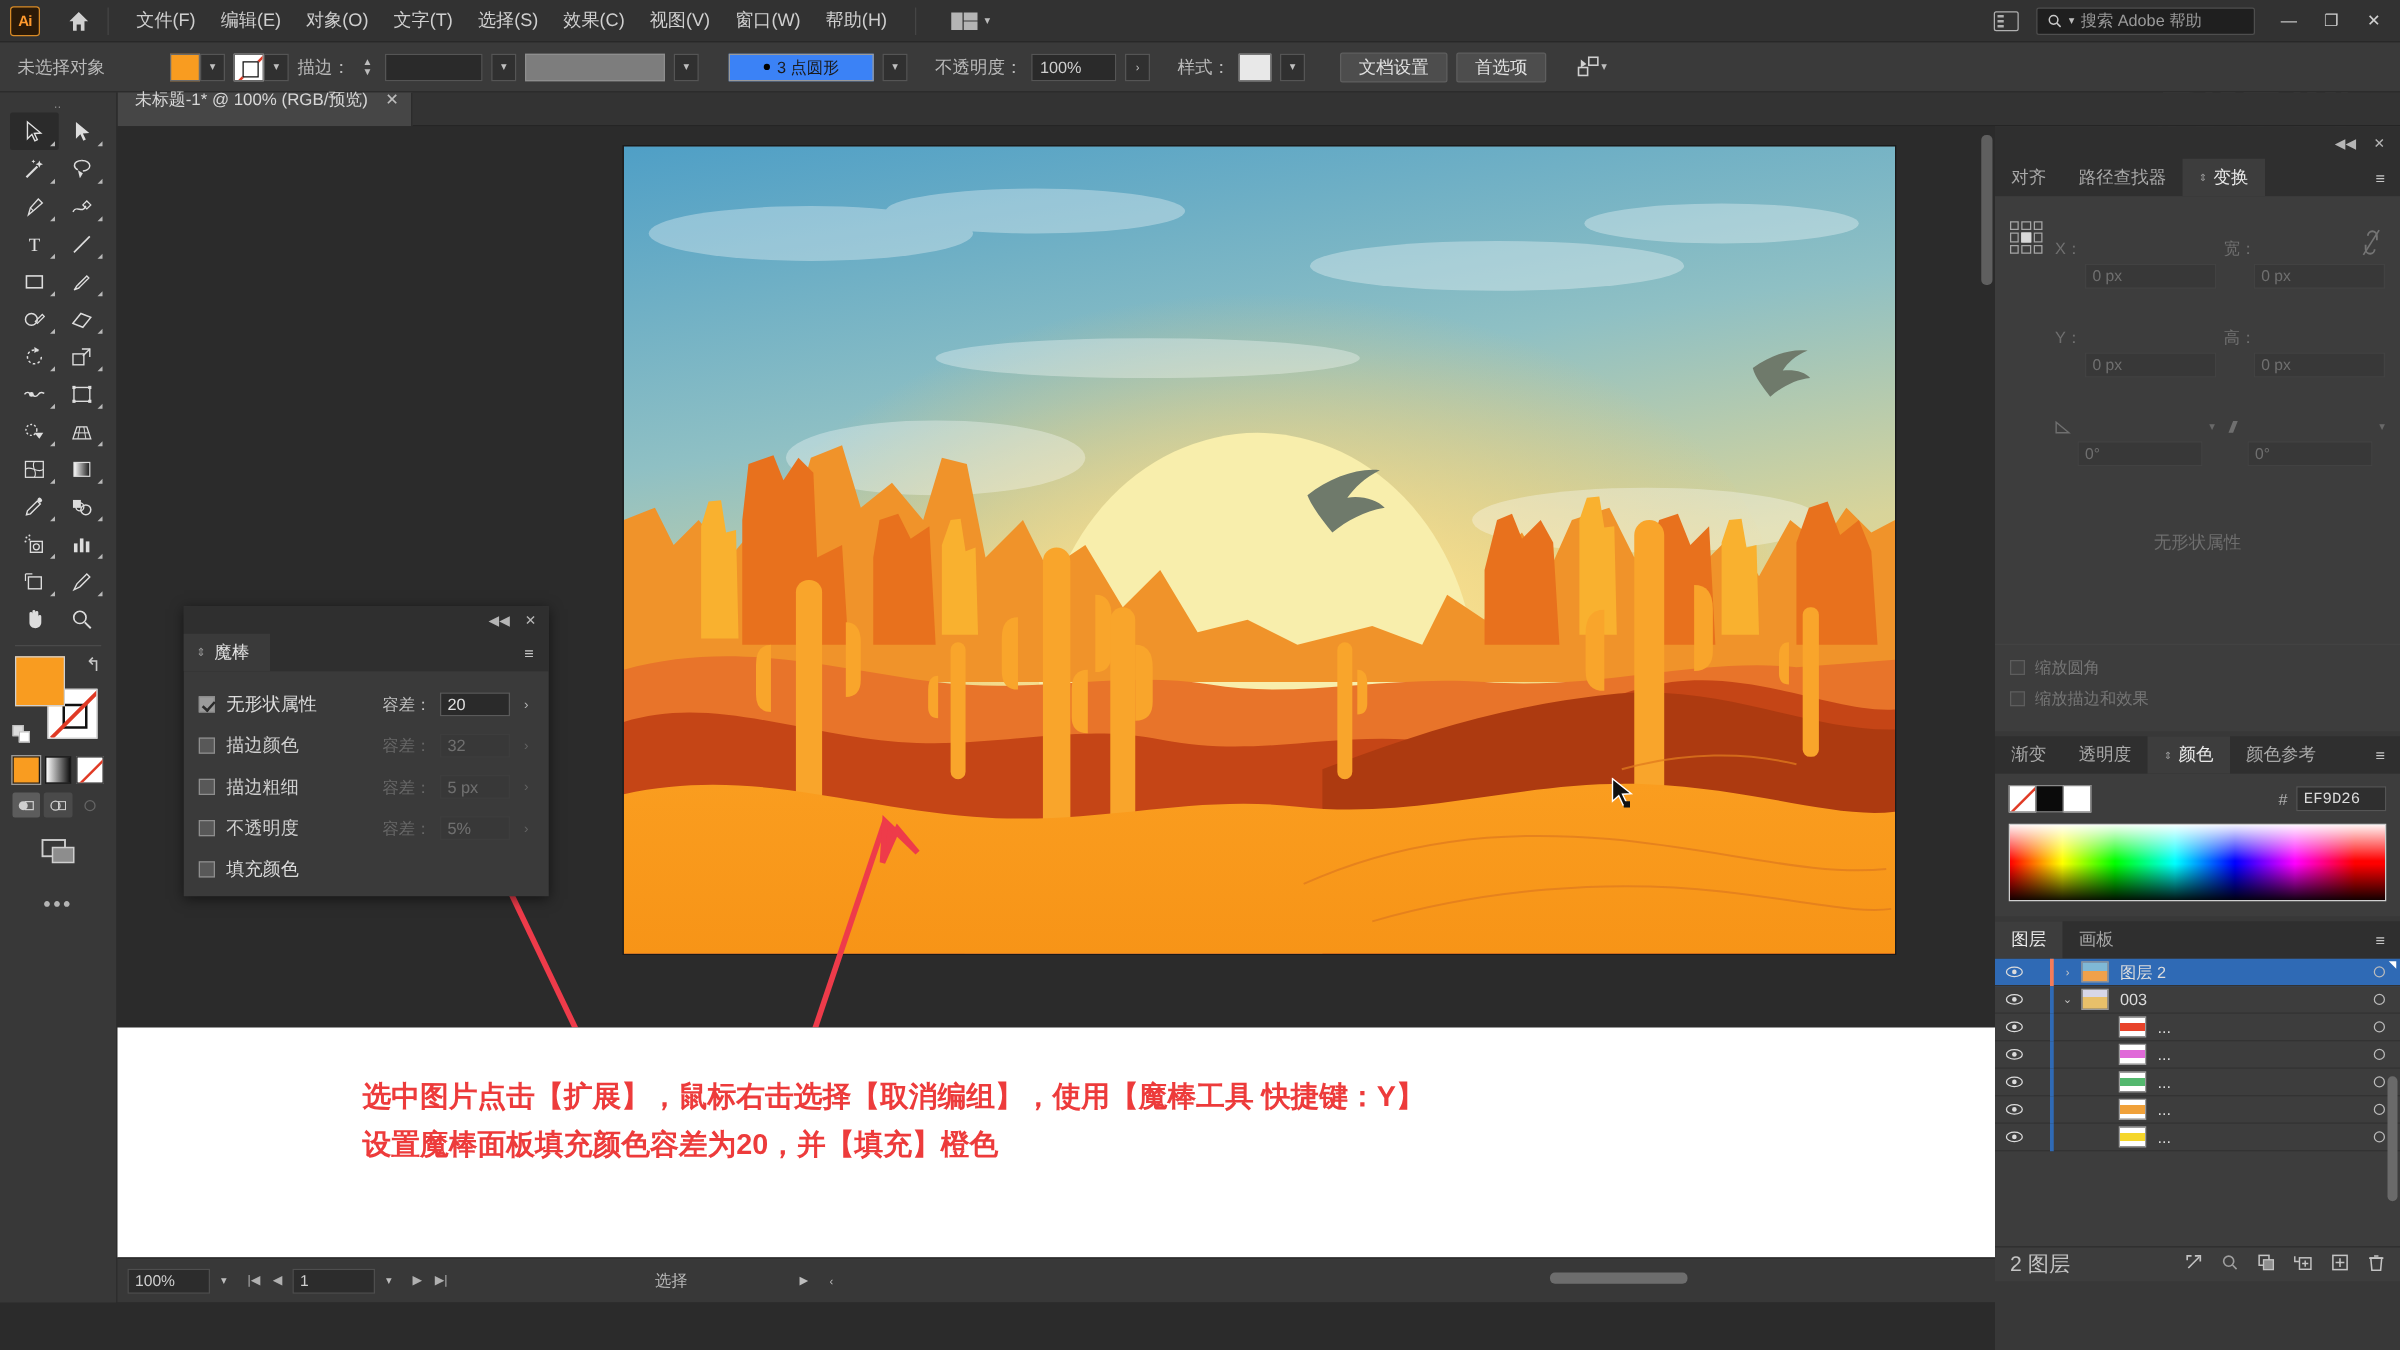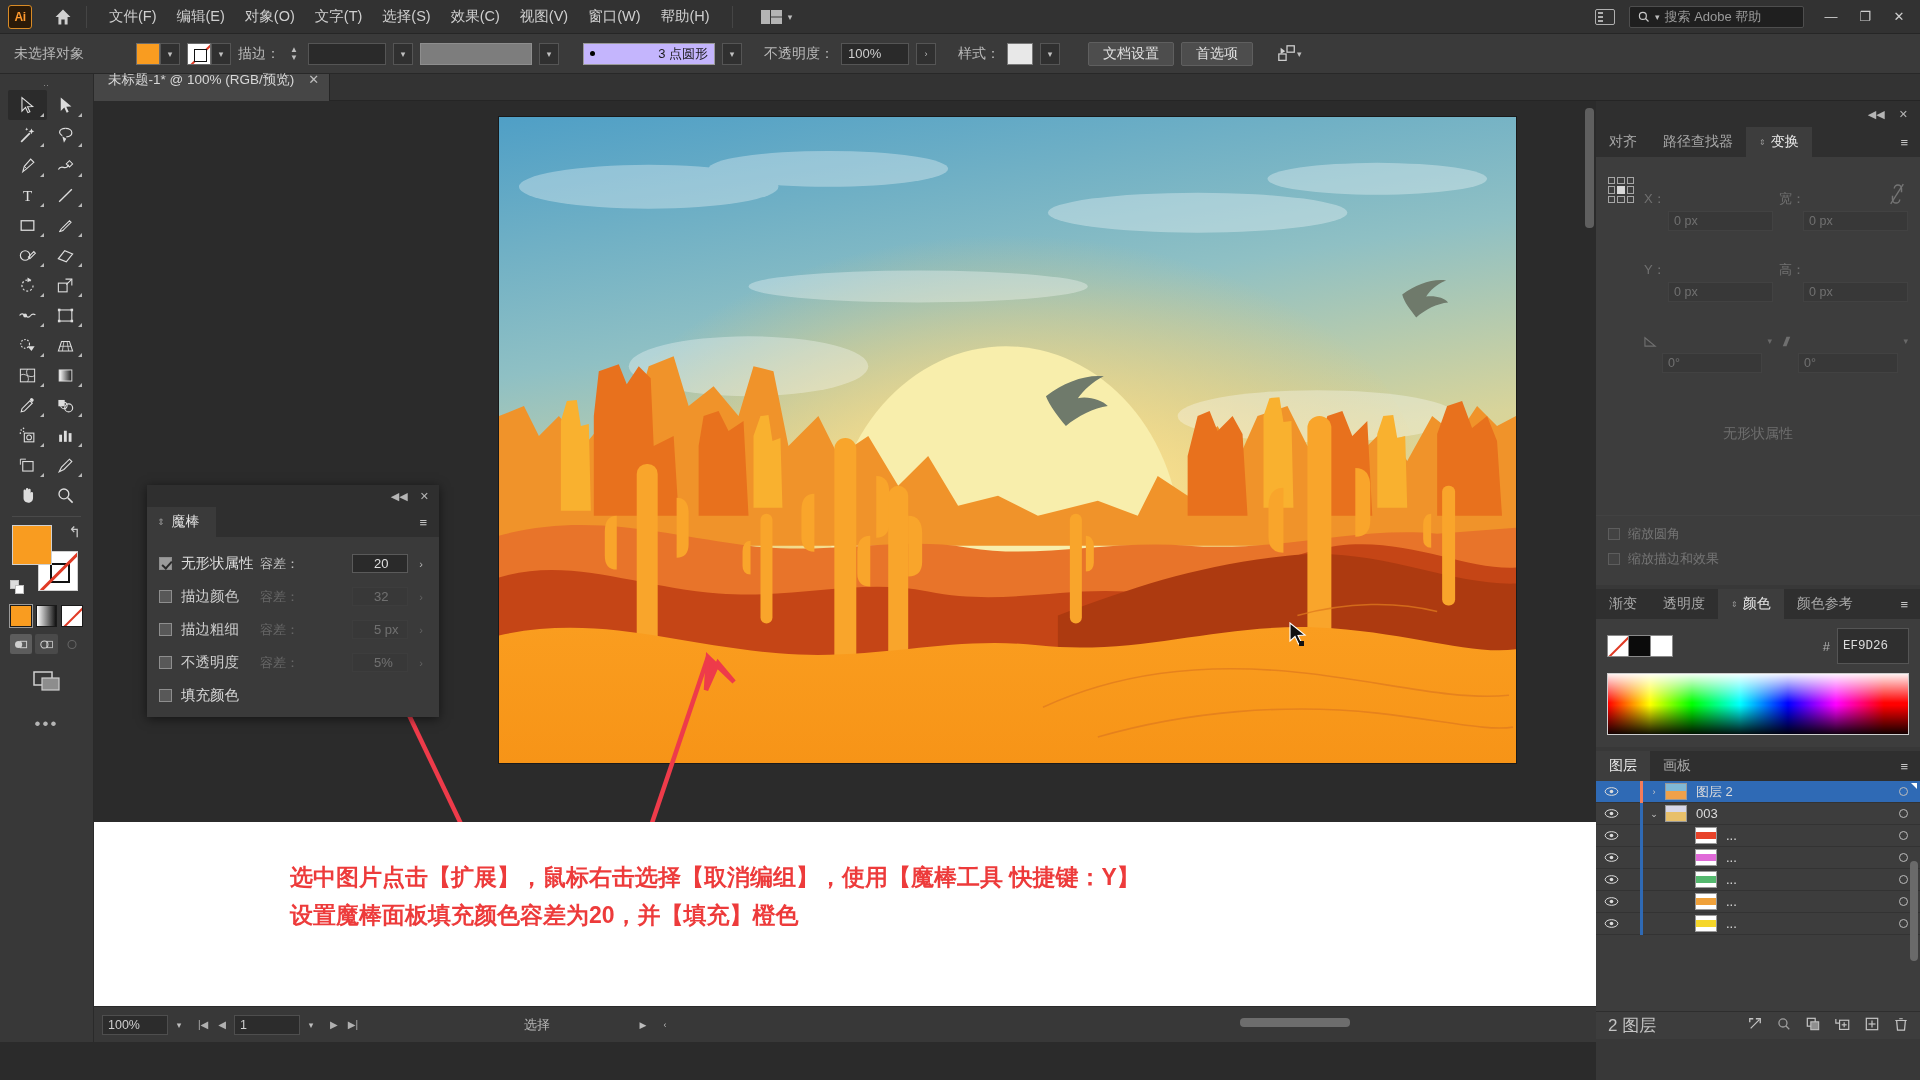--- a/index.html
+++ b/index.html
@@ -76,21 +76,21 @@
     width:20px; height:22px; background:#303030; border:1px solid #555;
     display:flex; align-items:center; justify-content:center; color:#c0c0c0; font-size:9px;
   }
   .stepper { display:flex; flex-direction:column; justify-content:center; width:14px; height:22px; color:#bdbdbd; font-size:8px; line-height:8px; align-items:center; }
   .field {
     background:#2a2a2a; border:1px solid #555; height:22px; color:#cfcfcf;
     font-size:13px; display:flex; align-items:center; padding:0 6px;
   }
   .field.wide { width:78px; }
   .field.profile { width:112px; background:#7d7d7d; border-color:#8e8e8e; }
-  .field.stroke-style { width:132px; background:#c4b5fd; color:#1a1a1a; border-color:#9a9a9a; justify-content:space-between; gap:6px; }
+  .field.stroke-style { width:116px; background:#3b82f6; color:#1a1a1a; border-color:#9a9a9a; justify-content:center; gap:6px; }
   .field.opacity { width:68px; }
   .dot-bullet { width:5px; height:5px; border-radius:50%; background:#000; display:inline-block; }
   .btn {
     background:#4d4d4d; border:1px solid #5f5f5f; border-radius:2px; height:24px;
     display:flex; align-items:center; padding:0 14px; color:#e0e0e0; font-size:14px; white-space:nowrap;
   }
   .style-sw { width:26px; height:22px; background:#e8e8e8; border:1px solid #777; }
   .chev { color:#bdbdbd; font-size:9px; }
 
   
@@ -185,21 +185,21 @@
   .cbx.on { background:#9b9b9b; }
   .cbx.on::after {
     content:""; position:absolute; left:3.5px; top:0.5px; width:4px; height:8px;
     border:solid #2a2a2a; border-width:0 2px 2px 0; transform:rotate(42deg);
   }
   .mw-name { font-size:14.5px; color:#dcdcdc; }
   .mw-right { margin-left:auto; display:flex; align-items:center; gap:7px; }
   .mw-tol { font-size:13px; color:#c2c2c2; }
   .mw-input {
     width:56px; height:19px; background:#2a2a2a; border:1px solid #5a5a5a;
-    font-size:13px; color:#e0e0e0; display:flex; align-items:center; padding-left:21px;margin-left:46px;
+    font-size:13px; color:#e0e0e0; display:flex; align-items:center; padding-left:5px;
   }
   .mw-arrow { color:#b5b5b5; font-size:11px; width:12px; text-align:center; }
   .mw-row.dim .mw-name { color:#cfcfcf; }
   .mw-row.dim .mw-tol,.mw-row.dim .mw-input,.mw-row.dim .mw-arrow { opacity:.32; }
   .mw-row.dim .mw-input { background:#343434; border-color:#454545; }
 
   
   .right-col { position:absolute; right:0; top:101px; width:324px; height:979px; background:#383838; }
   .rp-collapse {
     height:26px; background:#2f2f2f; display:flex; align-items:center; justify-content:flex-end;
@@ -236,21 +236,21 @@
   .color-body { padding:9px 11px 12px; }
   .color-top { display:flex; align-items:center; margin-bottom:9px; }
   .csw { width:22px; height:22px; border:1px solid #8a8a8a; }
   .csw.none { background:#fff; position:relative; overflow:hidden; }
   .csw.none::after { content:""; position:absolute; left:-4px; top:9px; width:32px; height:2px; background:#e03a25; transform:rotate(-45deg); }
   .csw.black { background:#0b0b0b; border-left:none; }
   .csw.white { background:#fff; border-left:none; }
   .hex-wrap { margin-left:auto; display:flex; align-items:center; gap:7px; }
   .hex-hash { color:#b0b0b0; font-size:13px; }
   .hex-inp {
-    width:72px; height:36px; background:#2f2f2f; border:1px solid #555;
+    width:72px; height:20px; background:#2f2f2f; border:1px solid #555;
     font-size:12.5px; color:#dcdcdc; display:flex; align-items:center; padding-left:5px;
     font-family:"Liberation Mono","DejaVu Sans Mono",monospace;
   }
   .spectrum { height:62px; border:1px solid #cfcfcf; position:relative; }
   .spectrum .hue { position:absolute; inset:0; background:linear-gradient(90deg,#f00 0%,#ff0 14%,#0f0 28%,#0ff 44%,#00f 60%,#f0f 76%,#f00 92%,#f00 100%); }
   .spectrum .wht { position:absolute; inset:0; background:linear-gradient(180deg,rgba(255,255,255,.95),rgba(255,255,255,0) 48%,rgba(0,0,0,0) 52%,rgba(0,0,0,.92)); }
 
   
   .layers-list { background:#3d3d3d; }
   .layer-row {

